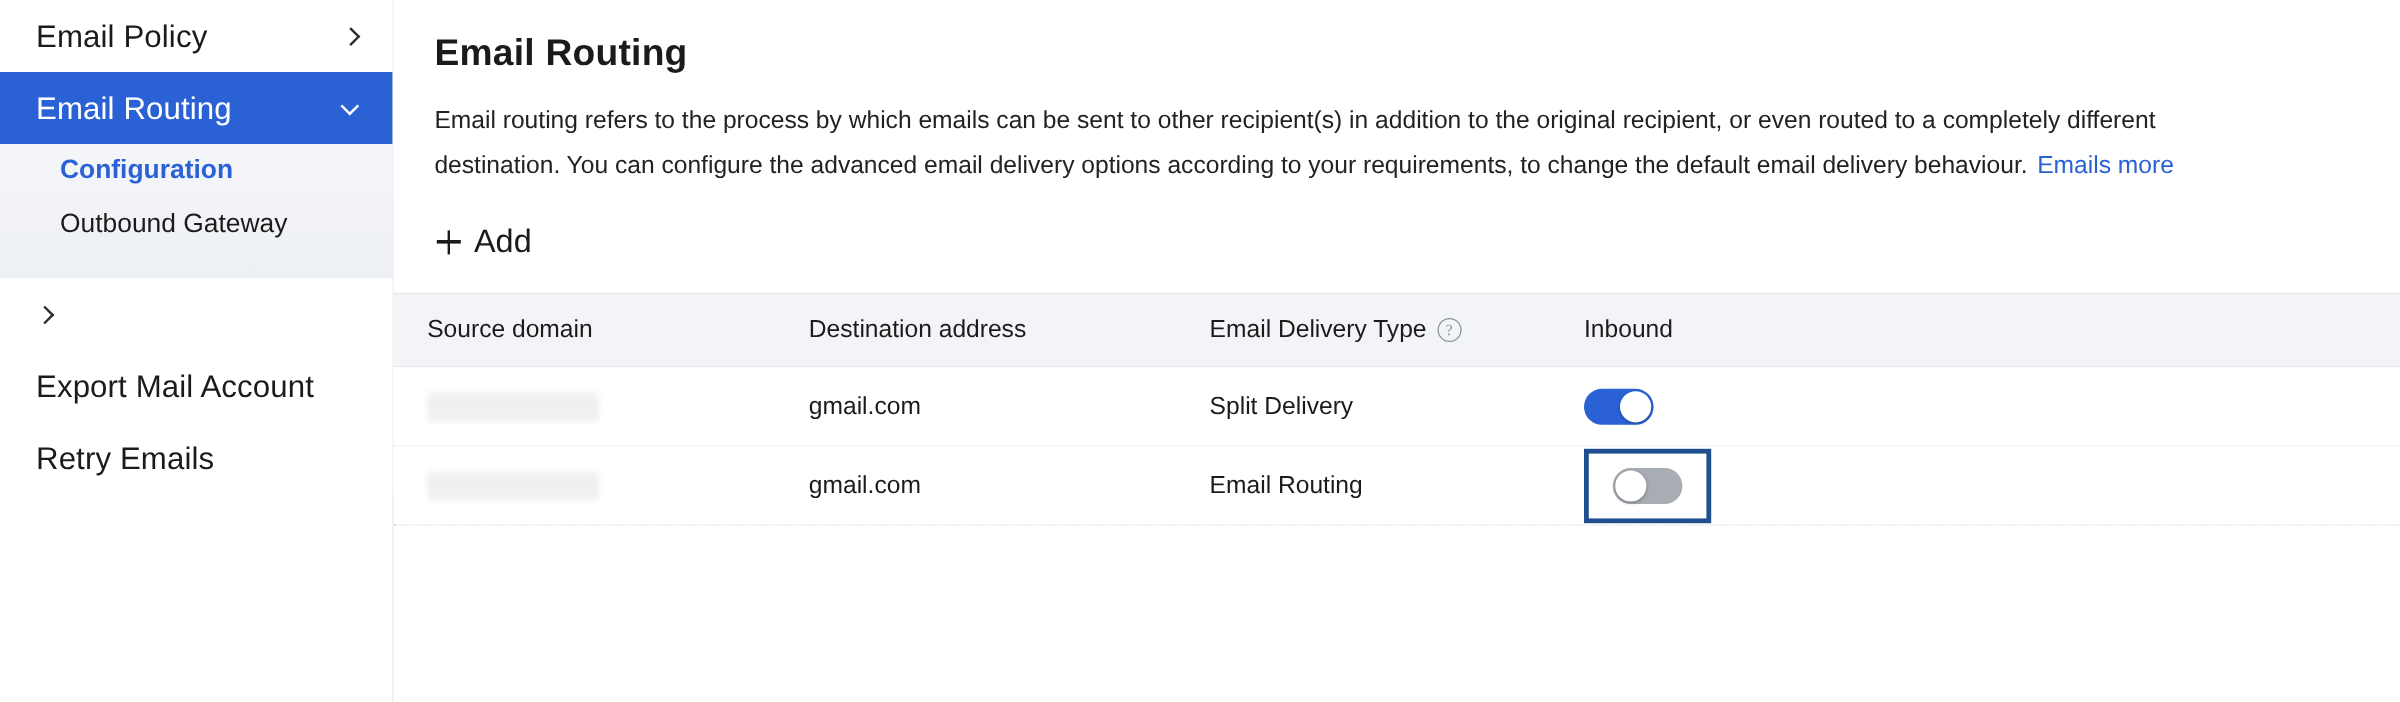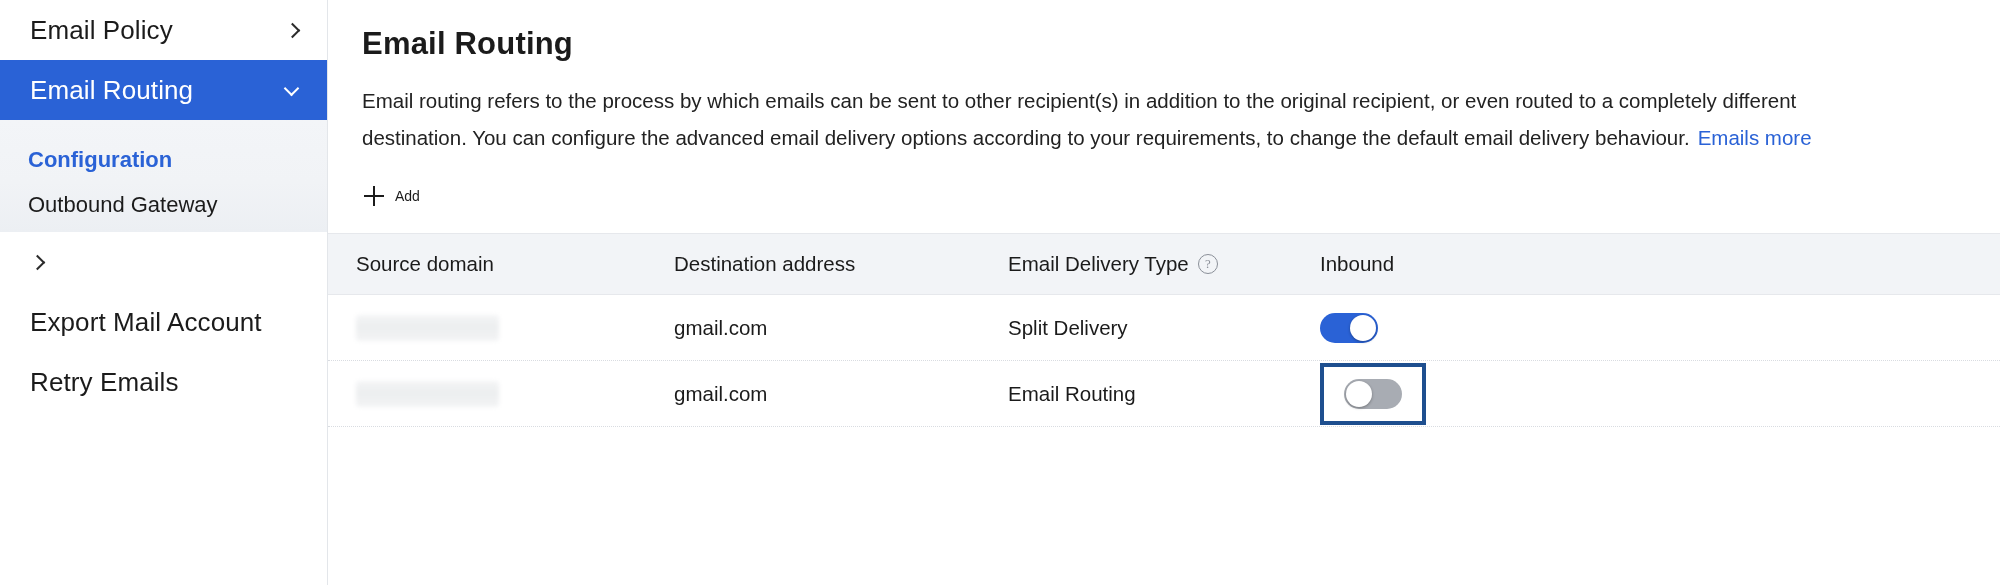--- a/index.html
+++ b/index.html
@@ -75,22 +75,22 @@
     border-bottom-color: #ffffff;
   }
 
   .subnav {
     background: linear-gradient(180deg, #f3f5f8 0%, #f1f3f6 55%, #eceff3 100%);
     padding: 8px 0 14px 0;
   }
   .sub-row {
     height: 45px;
     display: flex;
-    align-items: flex-end;
-    padding-left: 28px;
+    align-items: flex-start;
+    padding-left: 50px;
     cursor: pointer;
   }
   .sub-row .sub-label {
     font-size: 22px;
     color: #1b1b1b;
     white-space: nowrap;
   }
   .sub-row.selected .sub-label {
     color: #2a62d6;
     font-weight: bold;
@@ -140,21 +140,21 @@
     height: 20px;
     flex: 0 0 auto;
   }
   .plus::before, .plus::after {
     content: "";
     position: absolute;
     background: #1b1b1b;
   }
   .plus::before { left: 0; top: 8.6px; width: 20px; height: 2.6px; }
   .plus::after  { top: 0; left: 8.6px; height: 20px; width: 2.6px; }
-  .add-label { font-size: 14px; color: #1b1b1b; }
+  .add-label { font-size: 27px; color: #1b1b1b; }
 
   
   .table {
     margin-top: 23px;
     width: 100%;
   }
   .thead {
     background: #f2f4f7;
     height: 62px;
     display: flex;

